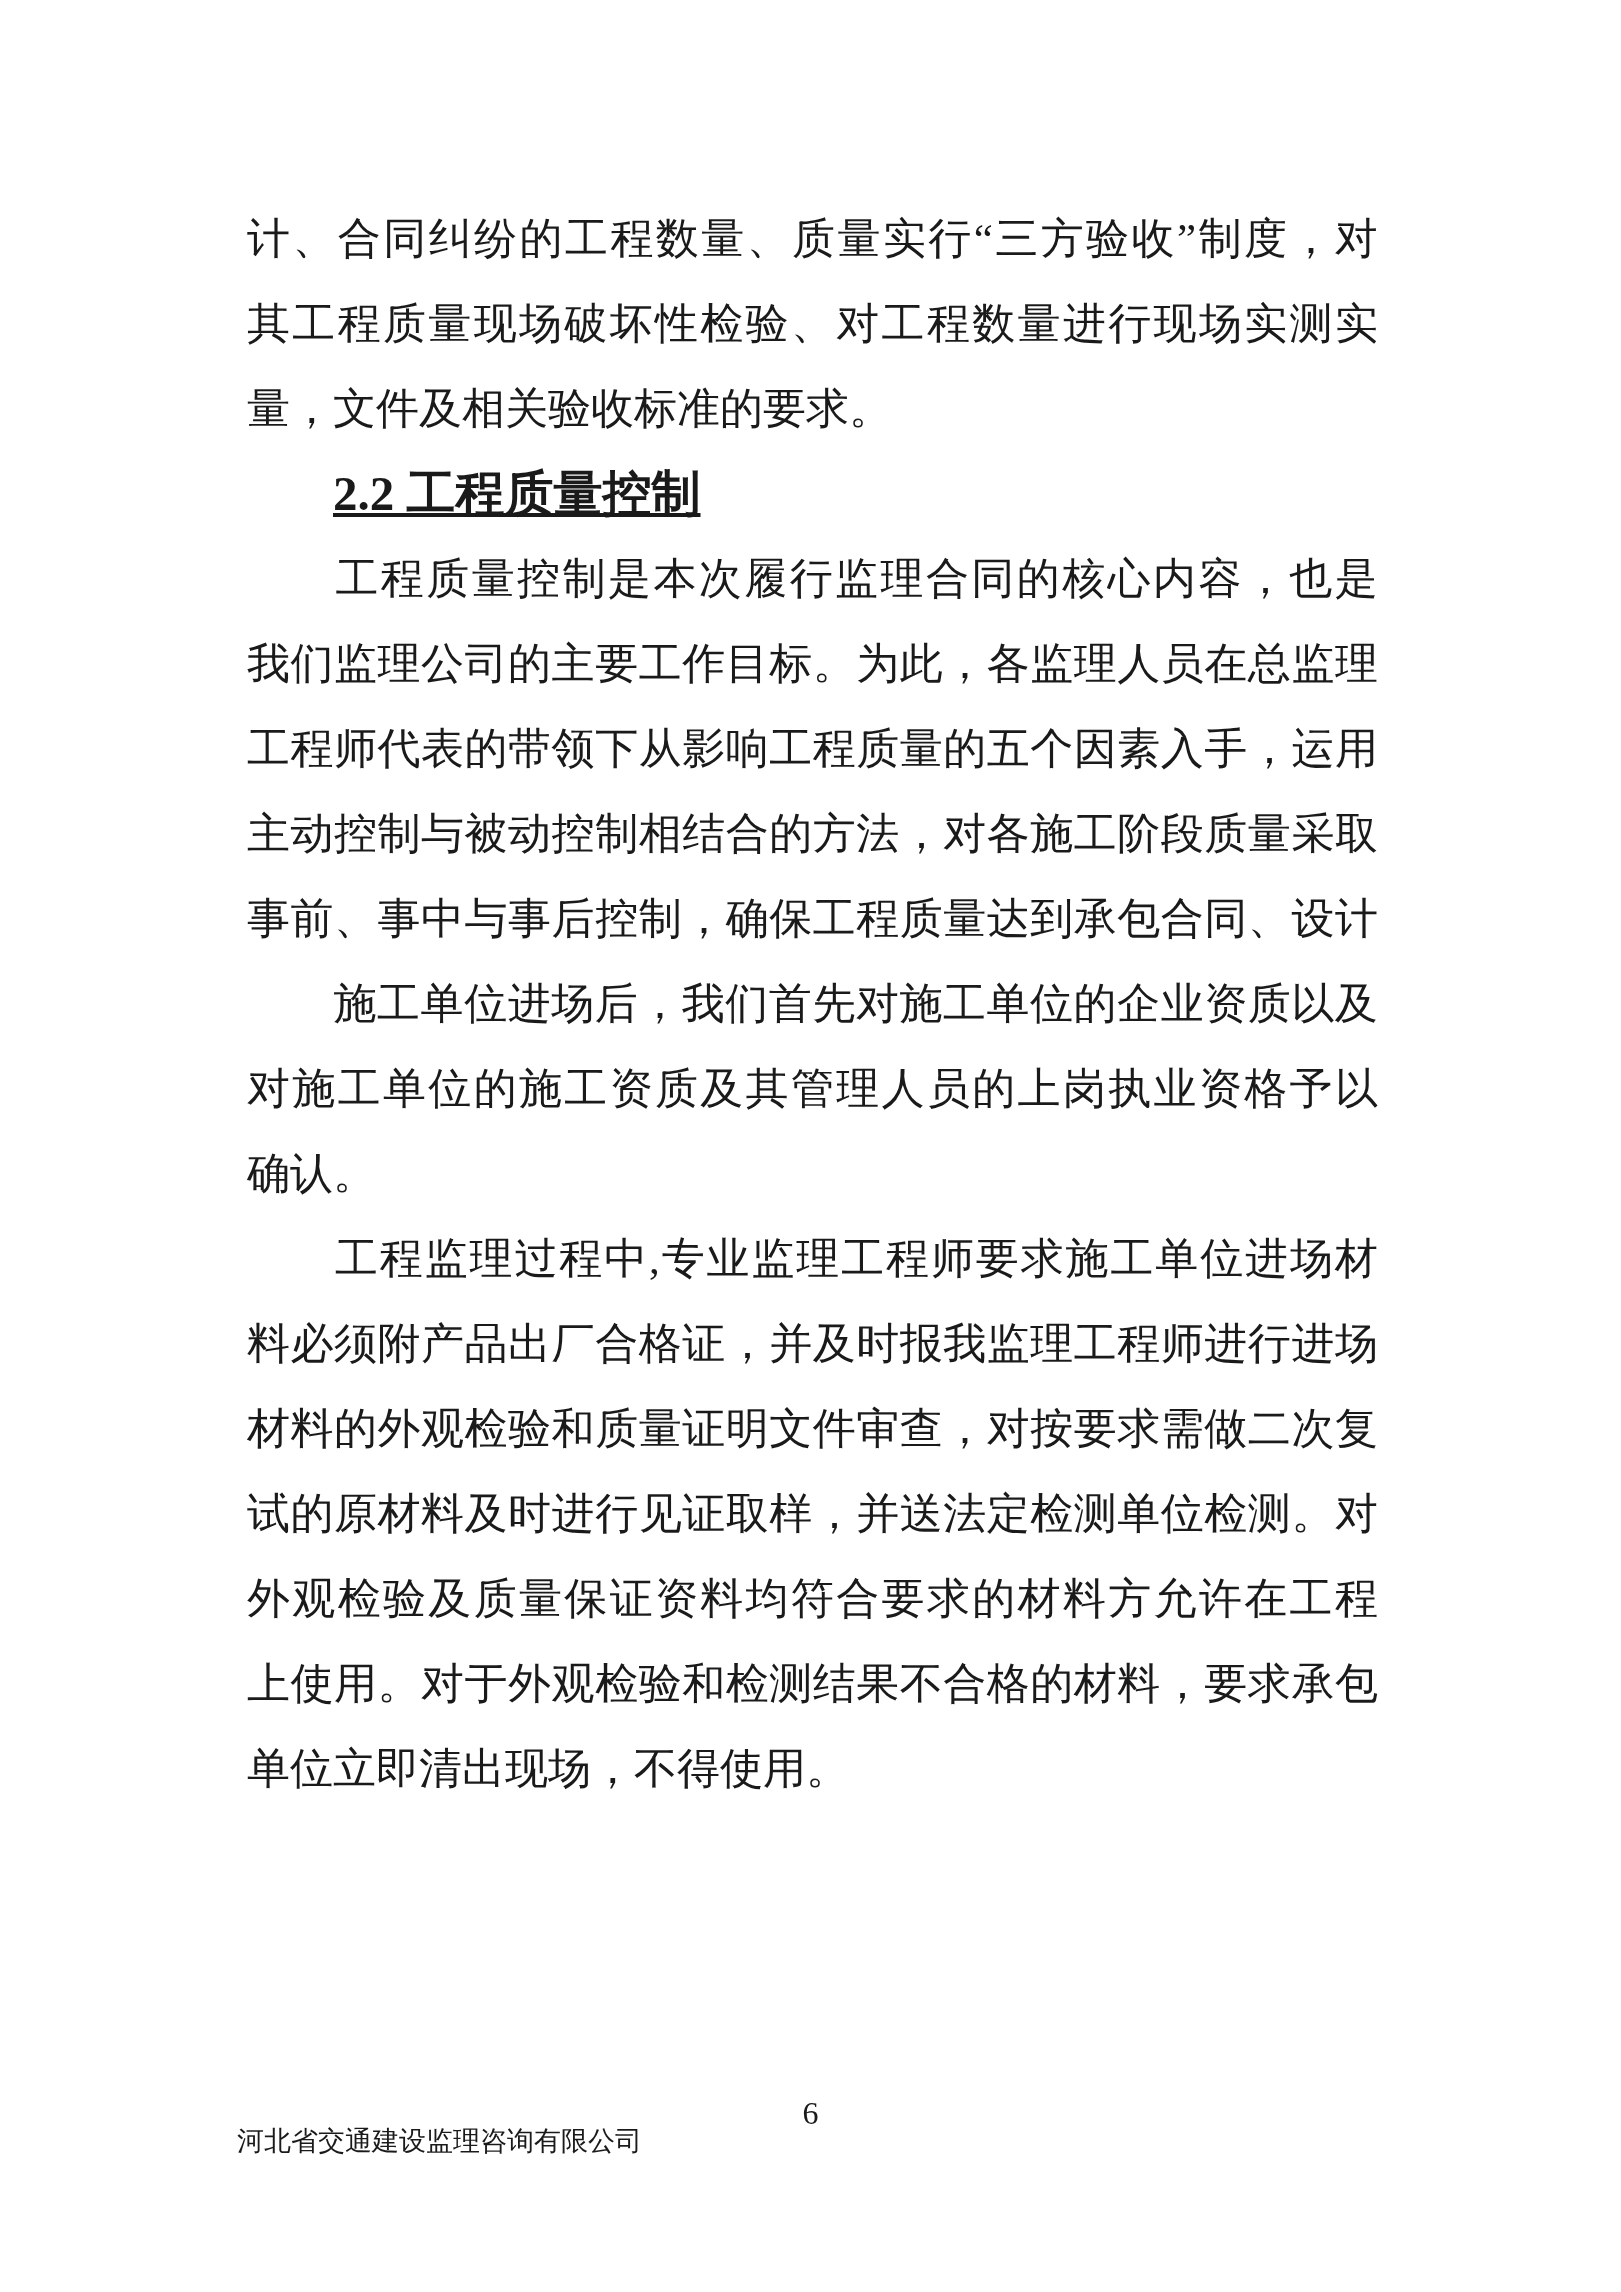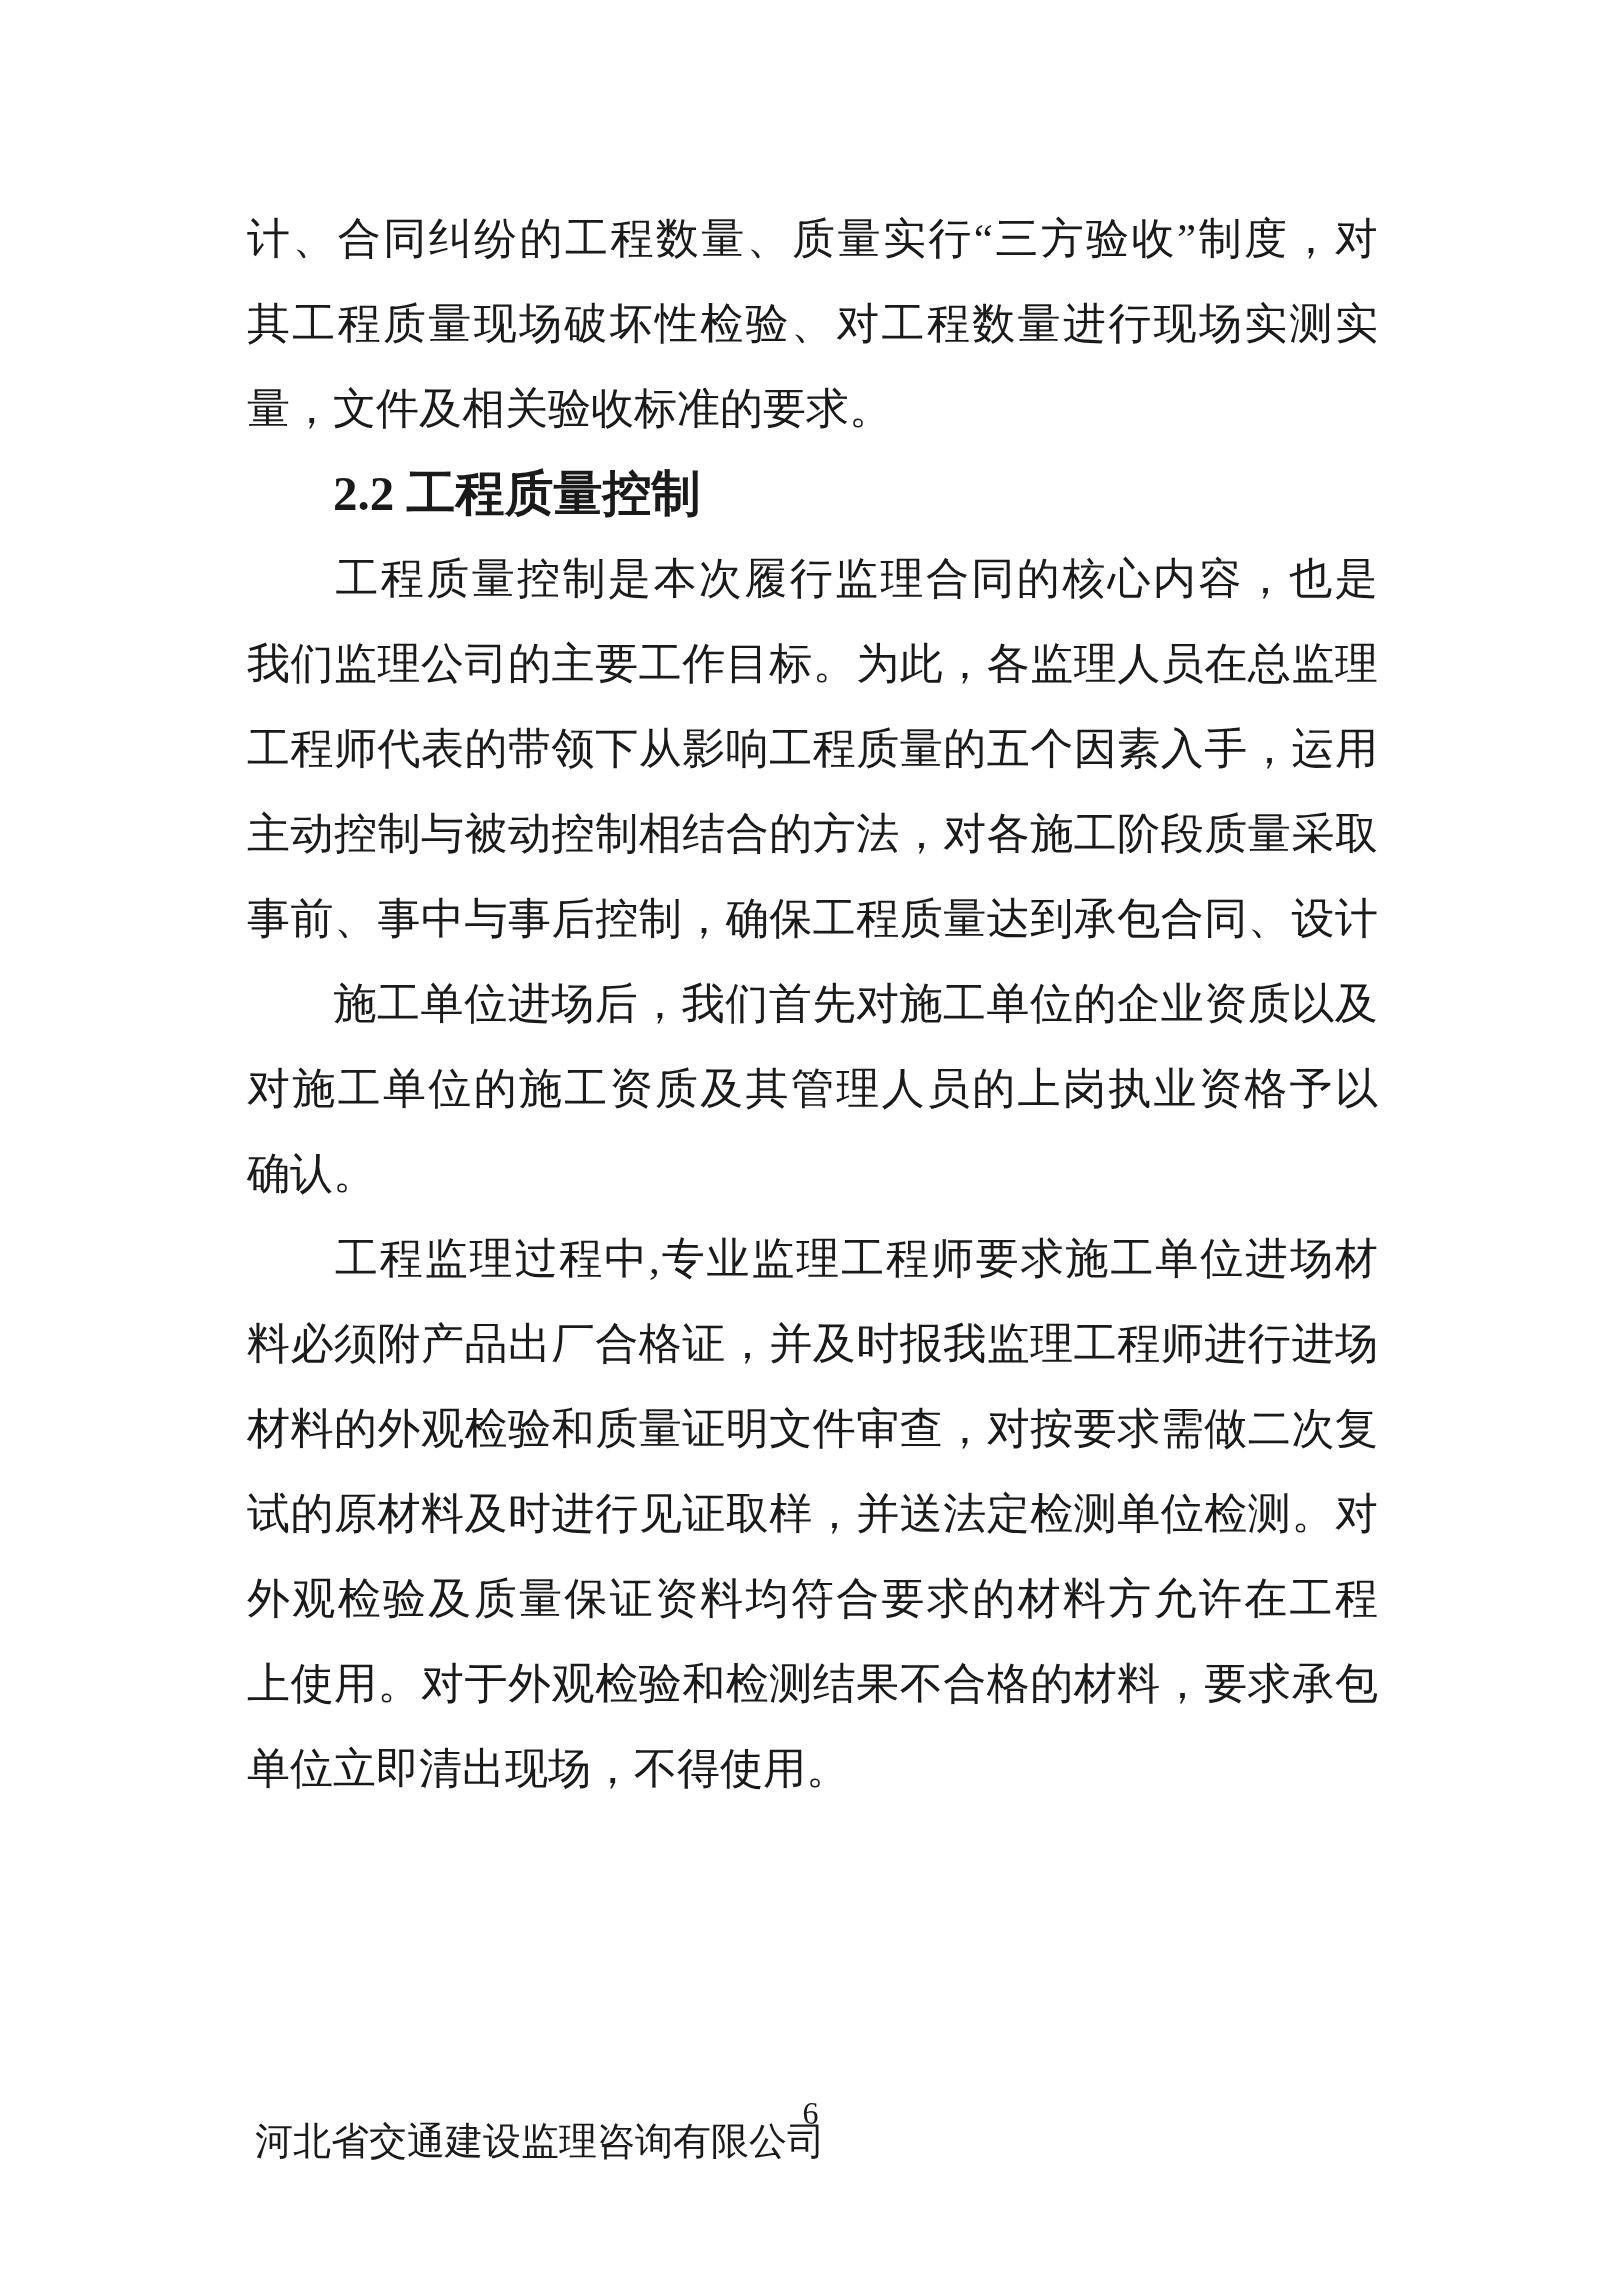--- a/index.html
+++ b/index.html
@@ -27,20 +27,21 @@
     height: 85px;
     line-height: 85px;
     font-size: 43px;
     white-space: nowrap;
     text-align: left;
   }
   .line.body { font-weight: normal; }
   .line.heading {
     font-weight: bold;
     font-size: 49px;
+    text-decoration: underline;
   }
   .line.indent { text-indent: 86px; }
   
   .line.fill {
     display: flex;
     justify-content: space-between;
     align-items: baseline;
     text-indent: 0;
   }
   .line.fill span { display: inline-block; }
@@ -52,23 +53,23 @@
     position: absolute;
     left: 0;
     top: 2094px;
     width: 1621px;
     text-align: center;
     font-size: 32px;
     line-height: 39px;
   }
   .footer-company {
     position: absolute;
-    left: 255px;
+    left: 237px;
     top: 2122px;
-    font-size: 38px;
+    font-size: 27px;
     line-height: 39px;
     letter-spacing: 0;
   }
 </style>
 </head>
 <body>
 
 <div class="page" style="background: rgb(255, 255, 255); color: rgb(26, 26, 26);">
   <div class="text-block">
       <div class="line body fill">

